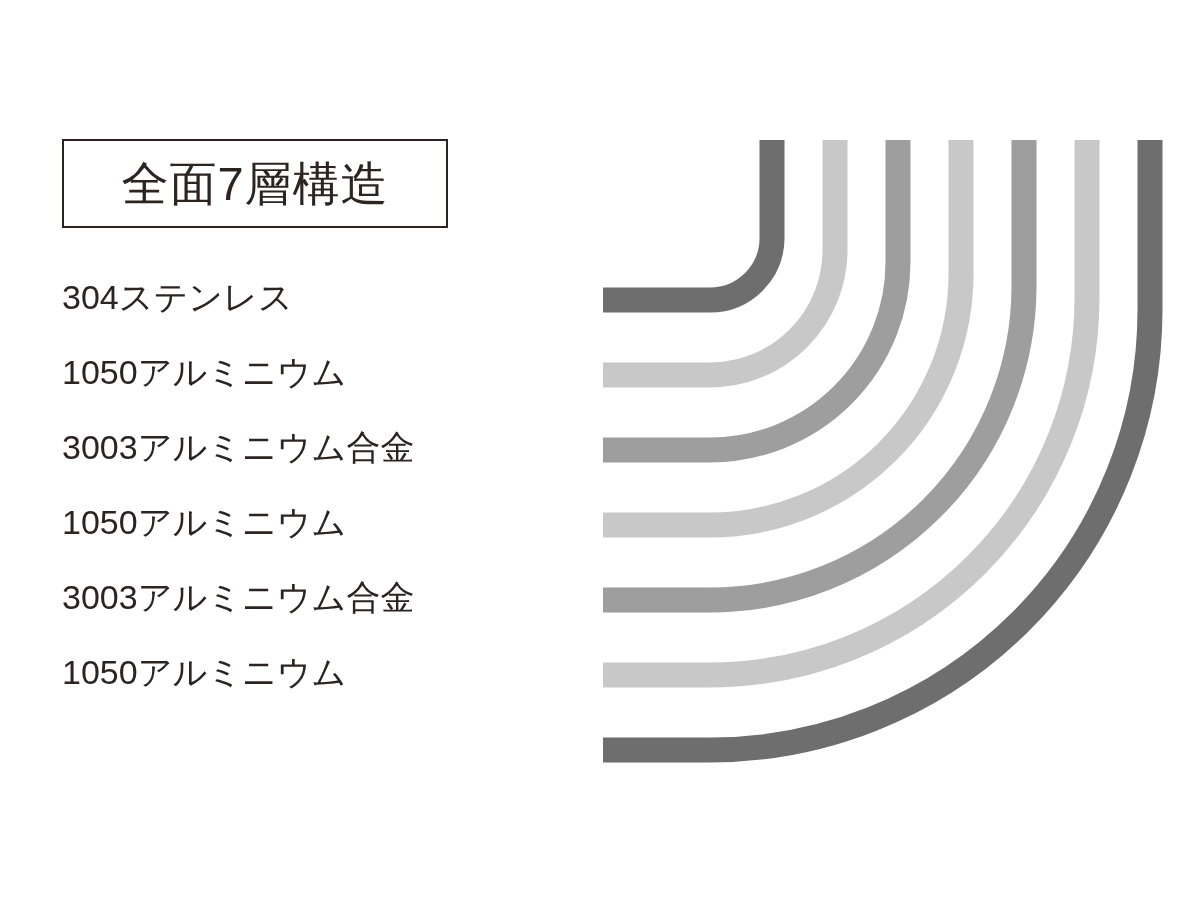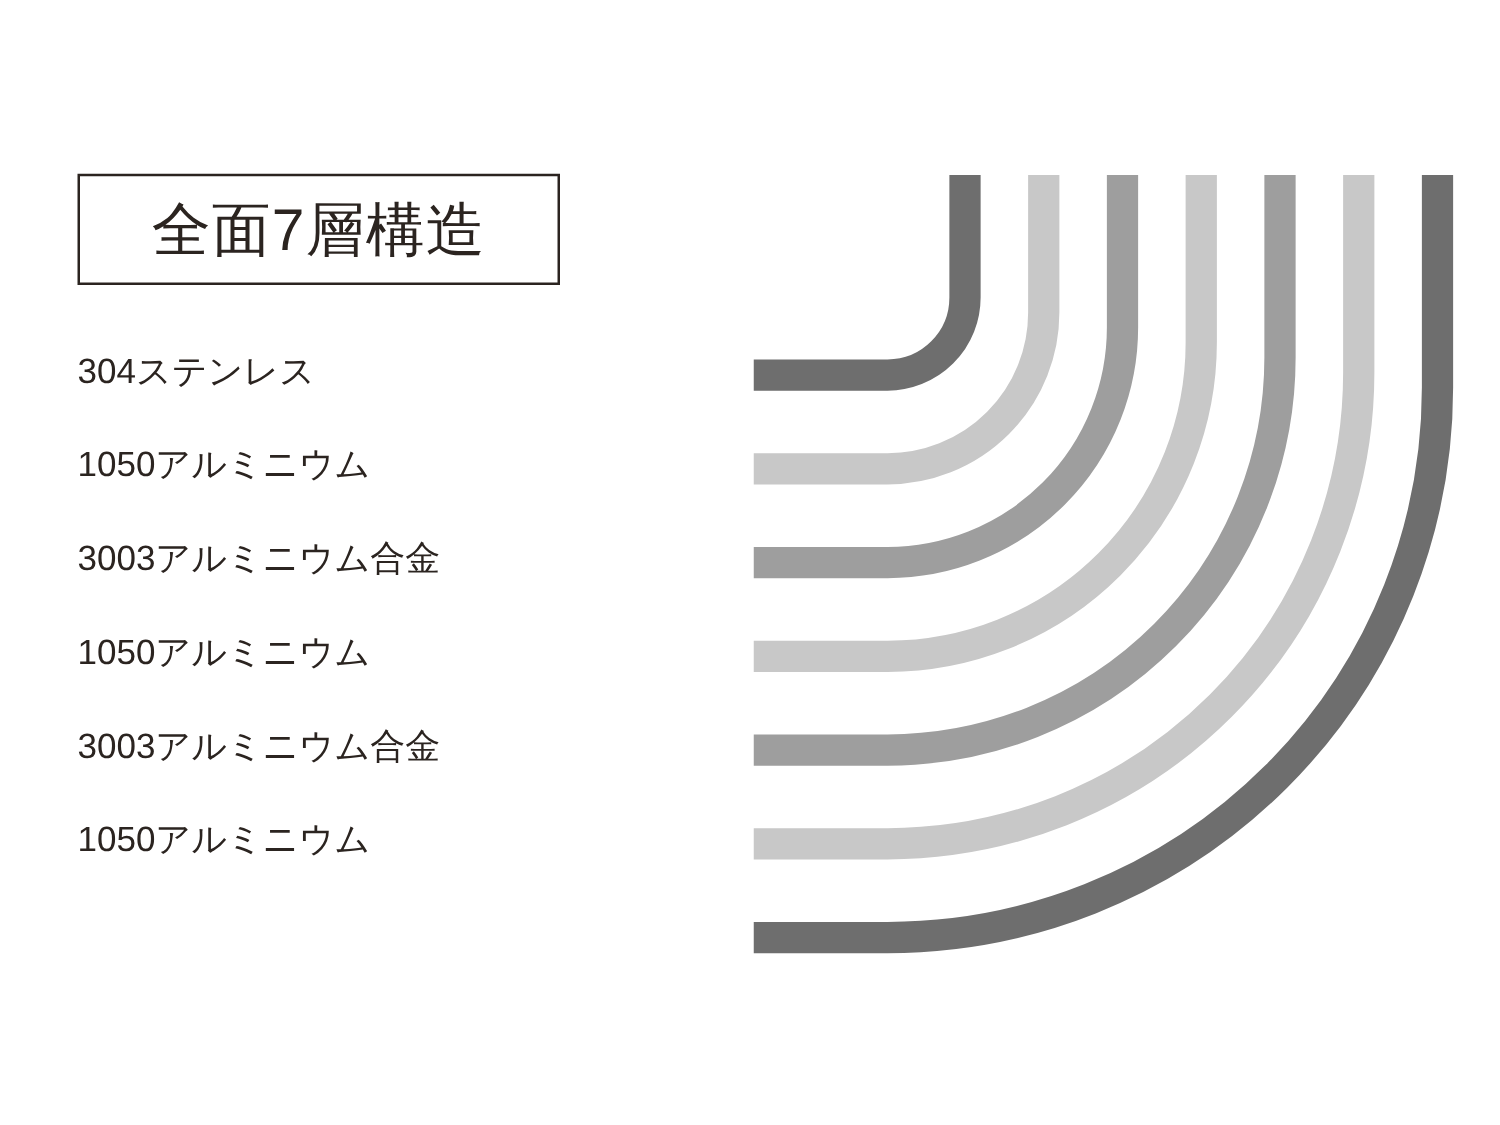--- a/index.html
+++ b/index.html
@@ -39,21 +39,21 @@
 
   
   #layer-labels {
     position: absolute;
     left: 62px;
     top: 272px;
     width: 520px;
   }
   .layer-label {
     height: 75px;
-    font-size: 28px;
+    font-size: 34px;
     color: #2b2420;
     line-height: 50px;
     white-space: nowrap;
     letter-spacing: 0px;
   }
 
   
   #arc-diagram {
     position: absolute;
     left: 0;

